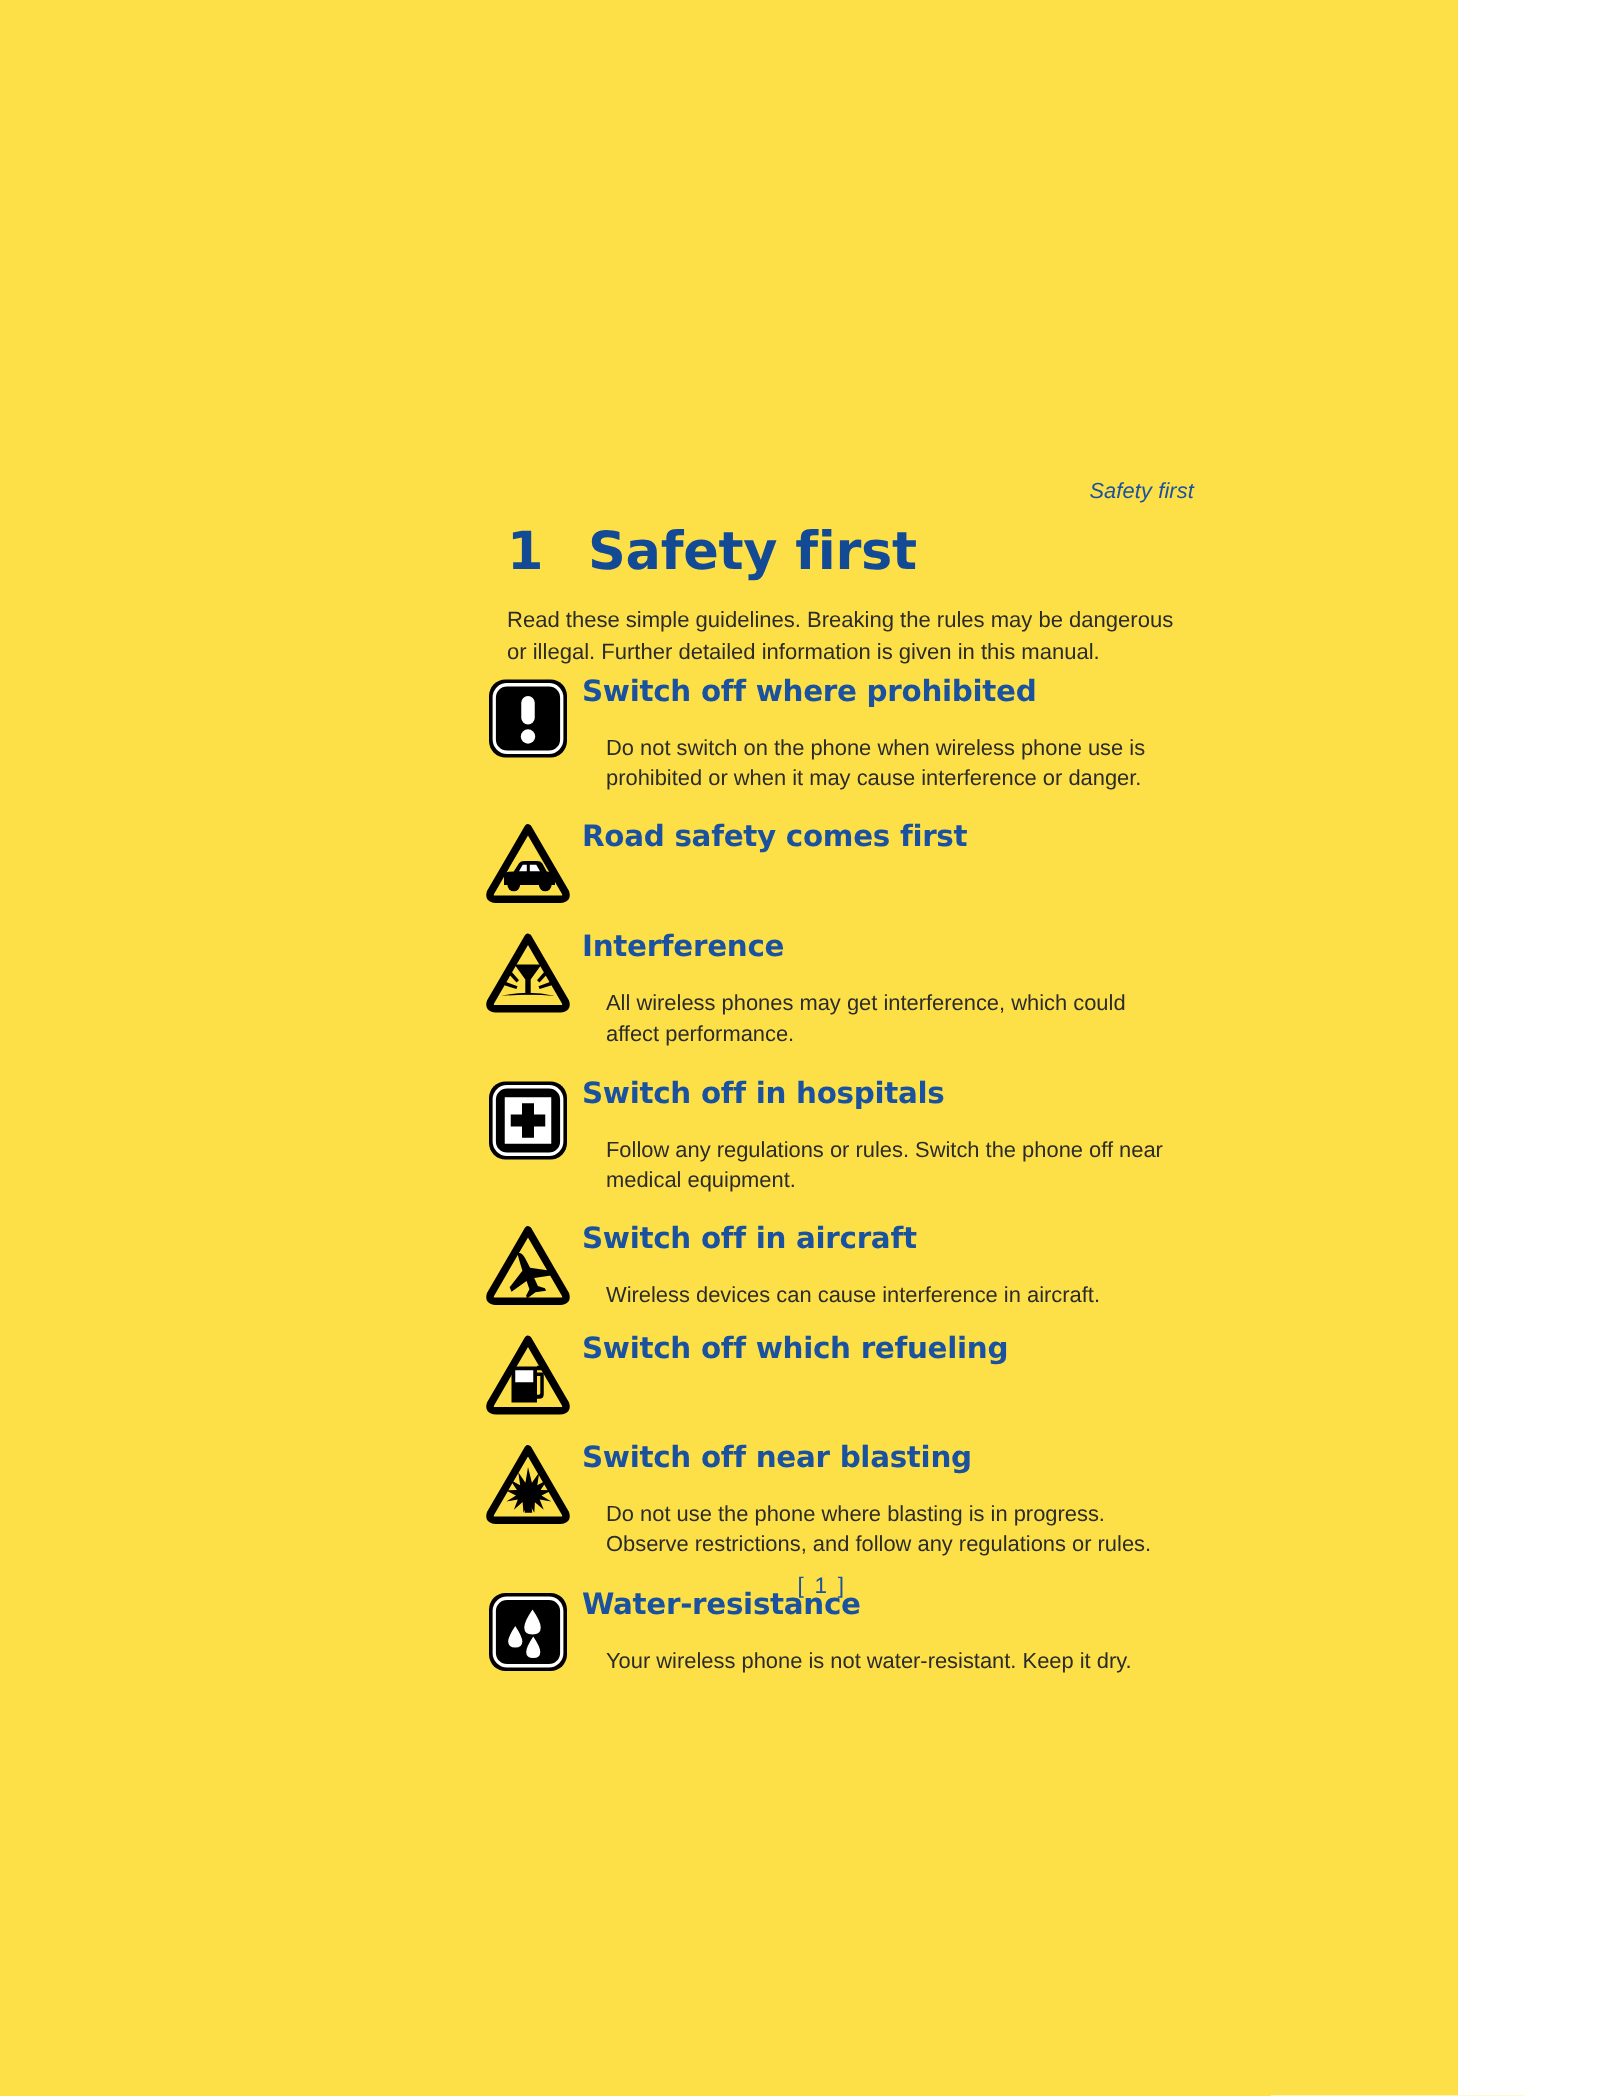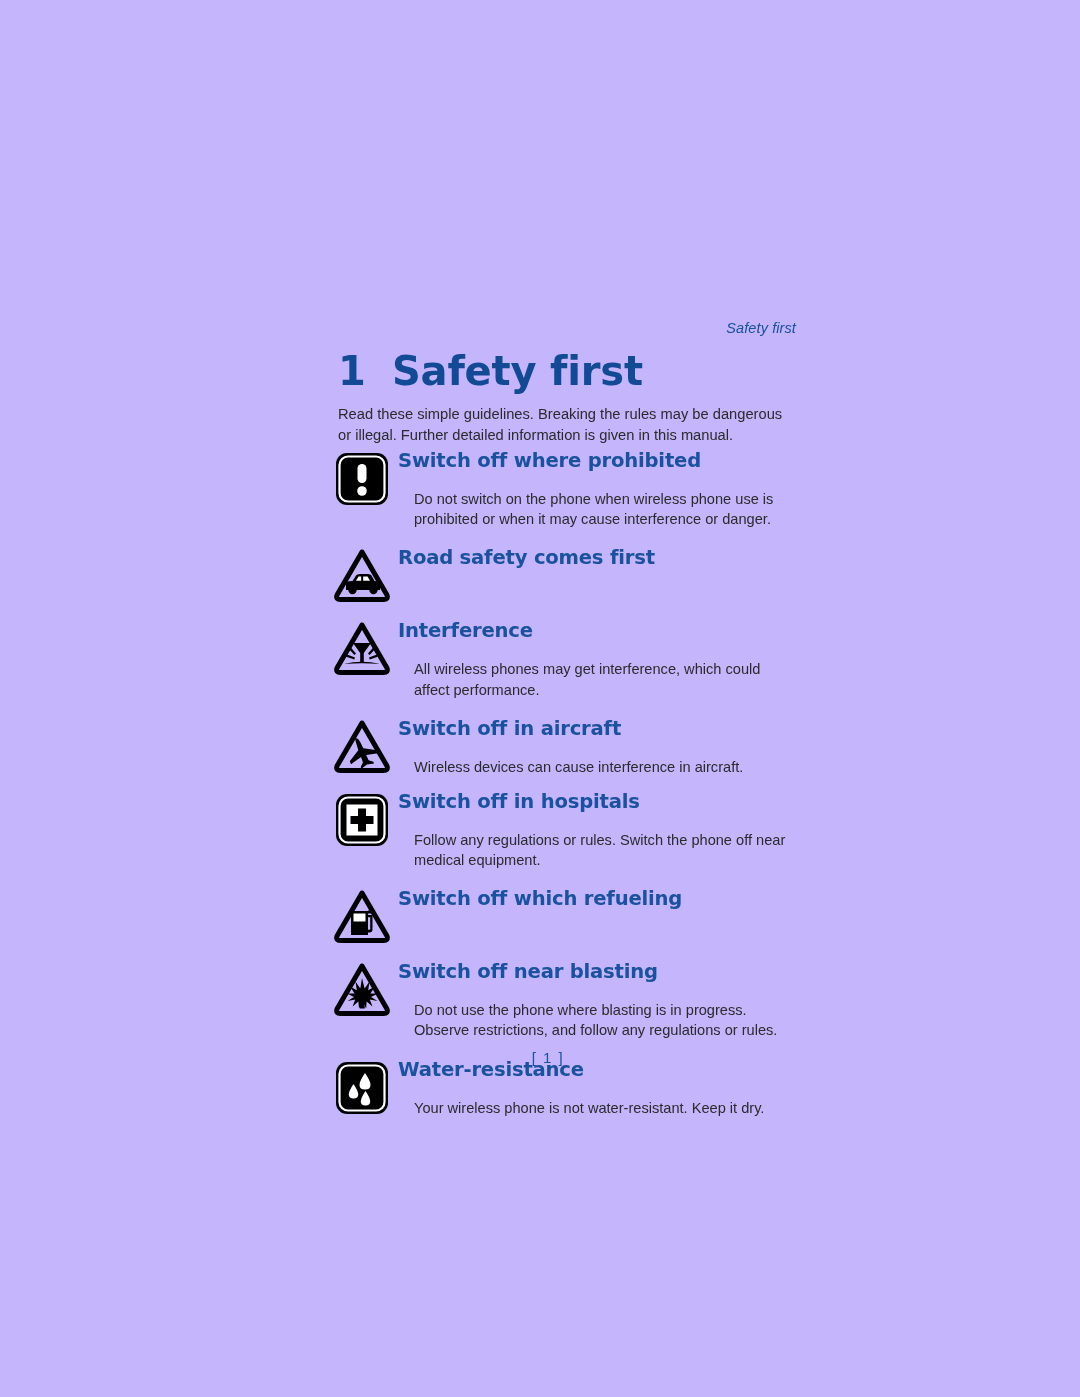--- a/index.html
+++ b/index.html
@@ -11,23 +11,23 @@
     width: 1080px;
     height: 1397px;
     position: relative;
     font-family: "Liberation Sans", sans-serif;
     -webkit-font-smoothing: antialiased;
   }
 
   .page {
     position: absolute;
     left: 0; top: 0;
-    width: 1080px;
+    width: 972px;
     height: 1397px;
-    background: #c4b5fd;
+    background: #fde047;
     overflow: hidden;
   }
 
   
   .running-head {
     position: absolute;
     left: 338px;
     top: 320px;
     width: 458px;
     text-align: right;
@@ -37,21 +37,21 @@
     color: #1a52a0;
     letter-spacing: 0.1px;
   }
 
   
   .chapter-title {
     position: absolute;
     left: 338px;
     top: 348px;
     font-family: "DejaVu Sans", sans-serif;
-    font-size: 40px;
+    font-size: 35px;
     font-weight: bold;
     color: #124a96;
     letter-spacing: -0.2px;
     white-space: nowrap;
   }
   .chapter-title .num {
     display: inline-block;
     width: 54px;
   }
 
@@ -62,21 +62,21 @@
     top: 404px;
     width: 452px;
     font-size: 14.7px;
     line-height: 20.5px;
     color: #2b2b2b;
   }
 
   
   .guidelines {
     position: absolute;
-    left: 334px;
+    left: 324px;
     top: 448px;
     width: 470px;
   }
 
   .guideline {
     position: relative;
     min-height: 62px;
     padding-left: 64px;
     margin-bottom: 11px;
   }
@@ -175,41 +175,41 @@
           <path d="M10 43 Q28 38.5 46 43 Q28 41.3 10 43 Z" fill="#000"></path>
         </svg>
       </span>
       <p class="g-title">Interference</p>
       <p class="g-body">All wireless phones may get interference, which could affect performance.</p>
     </div>
 
     <div class="guideline">
       <span class="g-icon">
         <svg width="56" height="56" viewBox="0 0 56 56">
-          <path d="M28 4 L53 47 Q54.5 51.5 49.5 51.5 L6.5 51.5 Q1.5 51.5 3 47 Z" fill="none" stroke="#000" stroke-width="5" stroke-linejoin="round"></path>
-          <g transform="rotate(-22 28 34)">
-            <path d="M27.2 18 Q29.8 18 30.4 22.5 L31.1 30 L43 37 L43 40.3 L31.1 37.4 L31.4 43.2 L35.2 46.4 L35.2 48.3 L28.3 46.6 L21.6 48.3 L21.6 46.4 L25.3 43.2 L25.6 37.4 L13.6 40.3 L13.6 37 L25.6 30 L26.3 22.5 Q26.8 18 27.2 18 Z" fill="#000"></path>
-          </g>
-        </svg>
-      </span>
-      <p class="g-title">Switch off in aircraft</p>
-      <p class="g-body">Wireless devices can cause interference in aircraft.</p>
-    </div>
-
-    <div class="guideline">
-      <span class="g-icon">
-        <svg width="56" height="56" viewBox="0 0 56 56">
           <rect x="2" y="2" width="52" height="52" rx="11" ry="11" fill="#000"></rect>
           <rect x="5.5" y="5.5" width="45" height="45" rx="8.5" ry="8.5" fill="none" stroke="#fff" stroke-width="2.2"></rect>
           <rect x="12.5" y="12.5" width="31" height="31" fill="#fff"></rect>
           <path d="M24 16.5 L32 16.5 L32 24 L39.5 24 L39.5 32 L32 32 L32 39.5 L24 39.5 L24 32 L16.5 32 L16.5 24 L24 24 Z" fill="#000"></path>
         </svg>
       </span>
       <p class="g-title">Switch off in hospitals</p>
       <p class="g-body">Follow any regulations or rules. Switch the phone off near medical equipment.</p>
+    </div>
+
+    <div class="guideline">
+      <span class="g-icon">
+        <svg width="56" height="56" viewBox="0 0 56 56">
+          <path d="M28 4 L53 47 Q54.5 51.5 49.5 51.5 L6.5 51.5 Q1.5 51.5 3 47 Z" fill="none" stroke="#000" stroke-width="5" stroke-linejoin="round"></path>
+          <g transform="rotate(-22 28 34)">
+            <path d="M27.2 18 Q29.8 18 30.4 22.5 L31.1 30 L43 37 L43 40.3 L31.1 37.4 L31.4 43.2 L35.2 46.4 L35.2 48.3 L28.3 46.6 L21.6 48.3 L21.6 46.4 L25.3 43.2 L25.6 37.4 L13.6 40.3 L13.6 37 L25.6 30 L26.3 22.5 Q26.8 18 27.2 18 Z" fill="#000"></path>
+          </g>
+        </svg>
+      </span>
+      <p class="g-title">Switch off in aircraft</p>
+      <p class="g-body">Wireless devices can cause interference in aircraft.</p>
     </div>
 
     <div class="guideline">
       <span class="g-icon">
         <svg width="56" height="56" viewBox="0 0 56 56">
           <path d="M28 4 L53 47 Q54.5 51.5 49.5 51.5 L6.5 51.5 Q1.5 51.5 3 47 Z" fill="none" stroke="#000" stroke-width="5" stroke-linejoin="round"></path>
           <rect x="17" y="22" width="17" height="24" fill="#000"></rect>
           <rect x="19.5" y="24.5" width="12" height="8" fill="#fff"></rect>
           <path d="M34 26 L38.5 26 L38.5 40.5 Q38.5 43.5 35.5 43.5 L34 43.5 L34 40.8 L35.3 40.8 Q36.2 40.8 36.2 39.7 L36.2 28.3 L34 28.3 Z" fill="#000"></path>
           <rect x="34" y="21.5" width="4.5" height="3" fill="#000"></rect>

